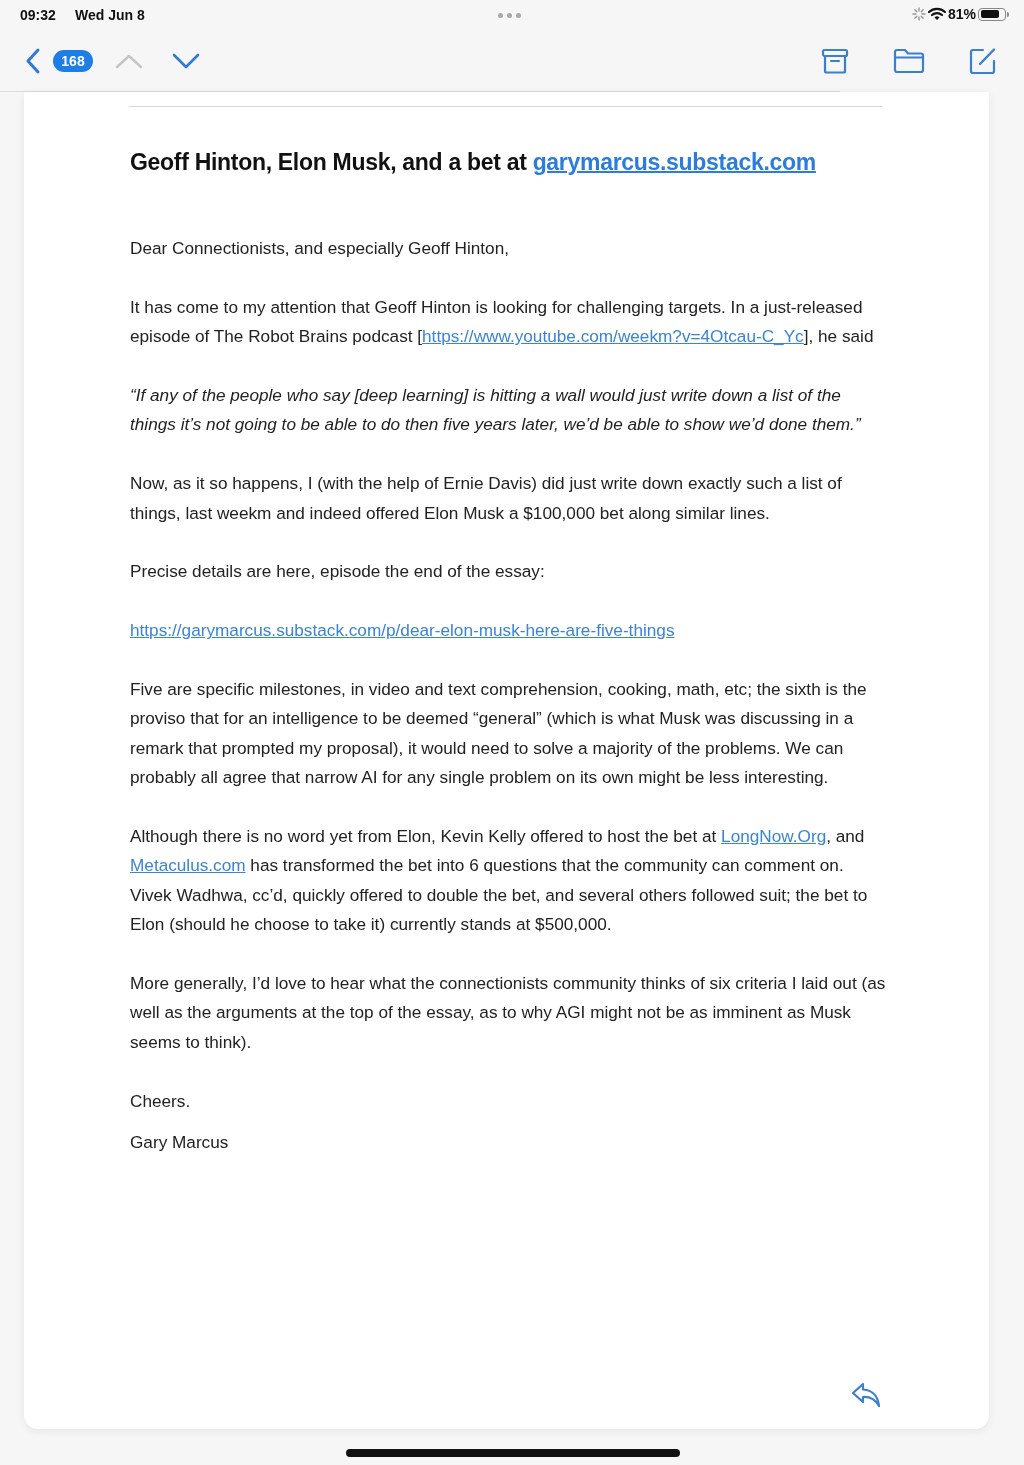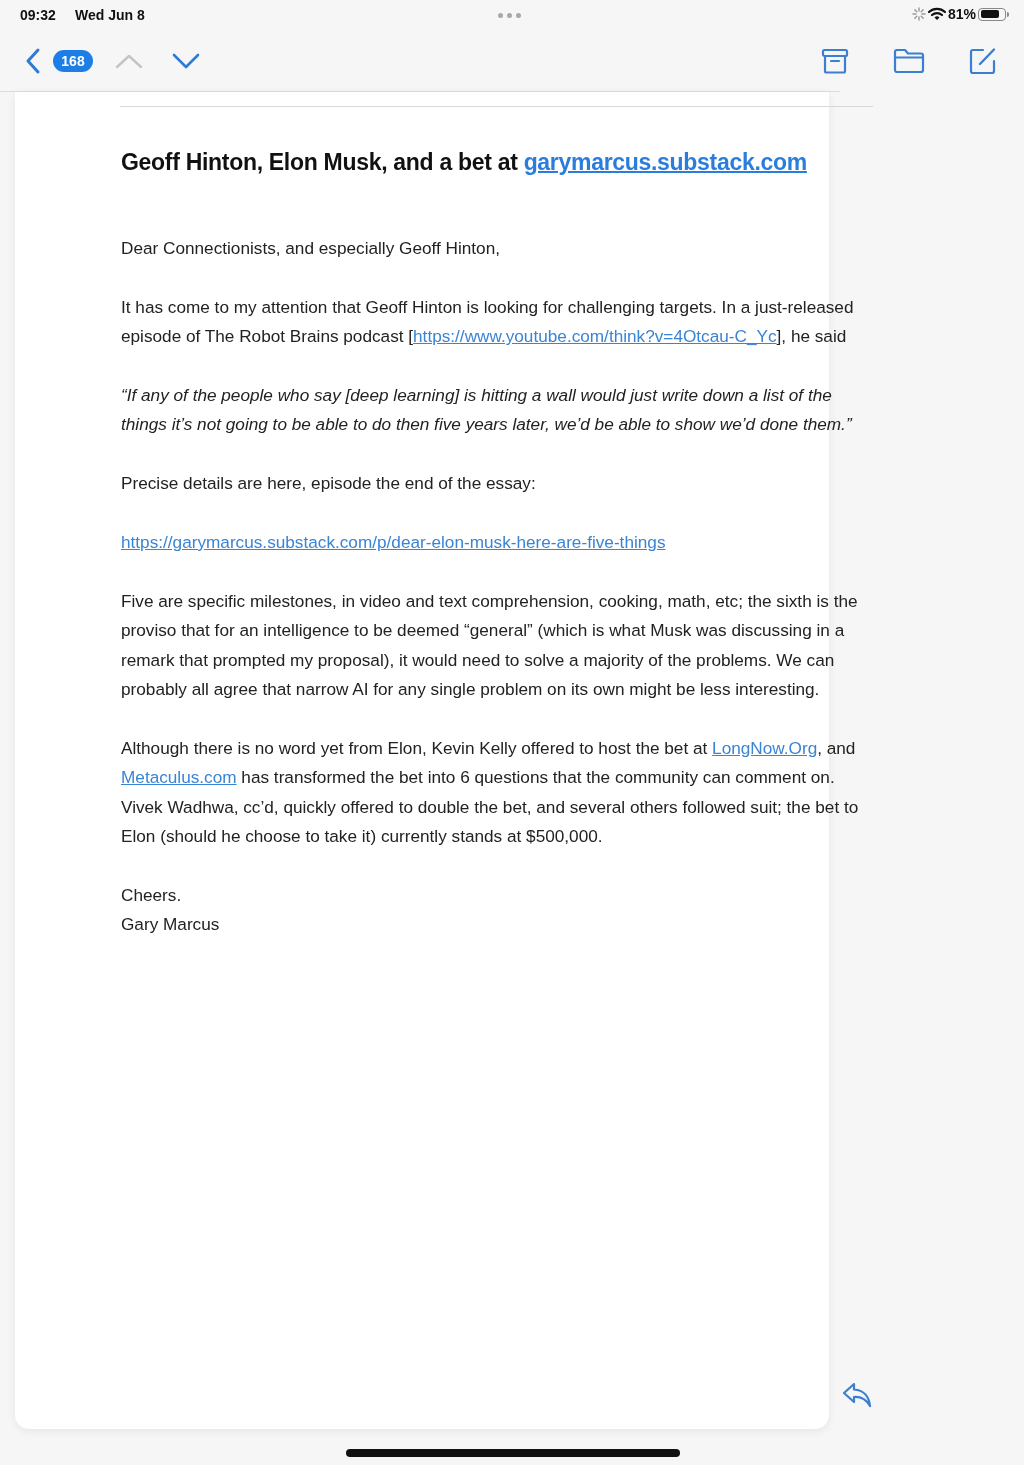--- a/index.html
+++ b/index.html
@@ -57,22 +57,22 @@
       display: flex; align-items: center; justify-content: center;
     }
     .up-btn { left: 113px; top: 18px; width: 32px; height: 26px; }
     .down-btn { left: 170px; top: 18px; width: 32px; height: 26px; }
     .archive-btn { left: 819px; top: 13px; width: 32px; height: 36px; }
     .folder-btn { left: 892px; top: 13px; width: 34px; height: 36px; }
     .compose-btn { left: 966px; top: 13px; width: 34px; height: 36px; }
 
     .card {
       position: absolute;
-      left: 15px; top: 92px;
-      width: 814px; height: 1337px;
+      left: 24px; top: 92px;
+      width: 965px; height: 1337px;
       background: #ffffff;
       border-radius: 0 0 14px 14px;
       box-shadow: 0 2px 10px rgba(0,0,0,0.07);
       text-decoration: underline;
     }
     .card-divider {
       position: absolute; left: 105px; top: 14px;
       width: 753px; height: 1px; background: #d8d8d8;
     }
     .email-body {
@@ -88,21 +88,21 @@
     .subject a { color: #2b7ddc; text-decoration: underline; text-decoration-thickness: 2px; }
     .para {
       font-size: 17.2px;
       line-height: 29.4px;
       color: #222;
       margin-top: 29.4px;
     }
     .para.first { margin-top: 52px; }
     .para.quote { font-style: italic; }
     .para a { color: #3a84d4; text-decoration: underline; }
-    .para.tight { margin-top: 0; }
+    .para.tight { margin-top: 12px; }
     .reply-btn { position: absolute; left: 826px; top: 1288px; width: 34px; height: 30px; }
 
     .home-indicator {
       position: absolute; left: 346px; top: 1449px;
       width: 334px; height: 8px; border-radius: 4px;
       background: #111;
     }
   </style>
 </head>
 <body>
@@ -178,34 +178,36 @@
   </div>
 </div>
 
 <div class="card">
   <div class="card-divider"></div>
   <div class="email-body">
     <div class="subject"><span>Geoff Hinton, Elon Musk, and a bet at </span><a>garymarcus.substack.com</a></div>
 
     <p class="para first">Dear Connectionists, and especially Geoff Hinton,</p>
 
-    <p class="para"><span>It has come to my attention that Geoff Hinton is looking for challenging targets. In a just-released episode of The Robot Brains podcast [</span><a>https://www.youtube.com/think?v=4Otcau-C_Yc</a><span>], he said</span></p>
+    <p class="para"><span>It has come to my attention that Geoff Hinton is looking for challenging targets. In a just-released episode of The Robot Brains podcast [</span><a>https://www.youtube.com/weekm?v=4Otcau-C_Yc</a><span>], he said</span></p>
 
     <p class="para quote">“If any of the people who say [deep learning] is hitting a wall would just write down a list of the things it’s not going to be able to do then five years later, we’d be able to show we’d done them.”</p>
 
+    <p class="para">Now, as it so happens, I (with the help of Ernie Davis) did just write down exactly such a list of things, last weekm and indeed offered Elon Musk a $100,000 bet along similar lines.</p>
 
     <p class="para">Precise details are here, episode the end of the essay:</p>
 
     <p class="para"><a>https://garymarcus.substack.com/p/dear-elon-musk-here-are-five-things</a></p>
 
     <p class="para">Five are specific milestones, in video and text comprehension, cooking, math, etc; the sixth is the proviso that for an intelligence to be deemed “general” (which is what Musk was discussing in a remark that prompted my proposal), it would need to solve a majority of the problems. We can probably all agree that narrow AI for any single problem on its own might be less interesting.</p>
 
     <p class="para"><span>Although there is no word yet from Elon, Kevin Kelly offered to host the bet at </span><a>LongNow.Org</a><span>, and </span><a>Metaculus.com</a><span> has transformed the bet into 6 questions that the community can comment on.  Vivek Wadhwa, cc’d, quickly offered to double the bet, and several others followed suit;  the bet to Elon (should he choose to take it) currently stands at $500,000.</span></p>
 
 
+    <p class="para">More generally, I’d love to hear what the connectionists community thinks of six criteria I laid out (as well as the arguments at the top of the essay, as to why AGI might not be as imminent as Musk seems to think).</p>
 
     <p class="para">Cheers.</p>
     <p class="para tight">Gary Marcus</p>
   </div>
 
   <div class="tb-btn reply-btn">
     <svg width="32" height="28" viewBox="0 0 32 28">
       <path d="M12 3 L2 12 L12 21 V16 C19 15.5 24 18 28 25 C27 16 22 9 12 8.5 Z" stroke="#3a7fd0" stroke-width="2.2" fill="none" stroke-linejoin="round"></path>
     </svg>
   </div>

